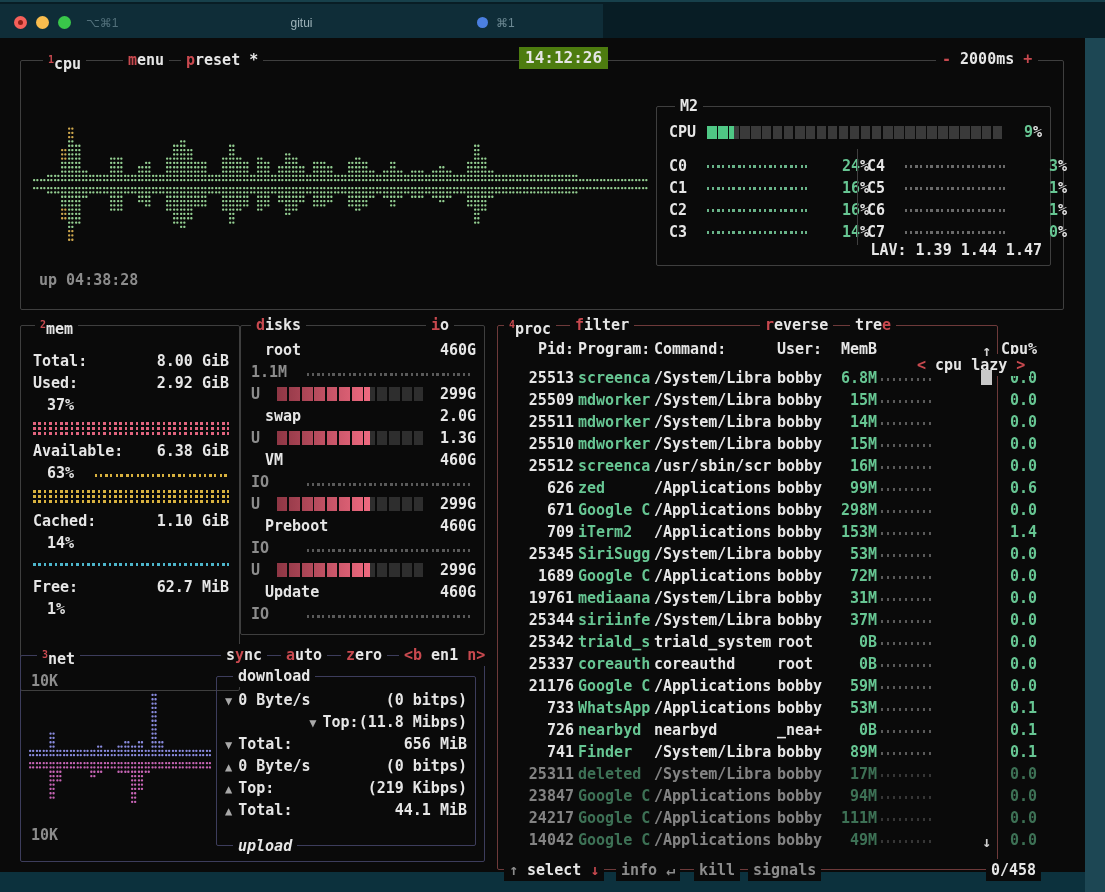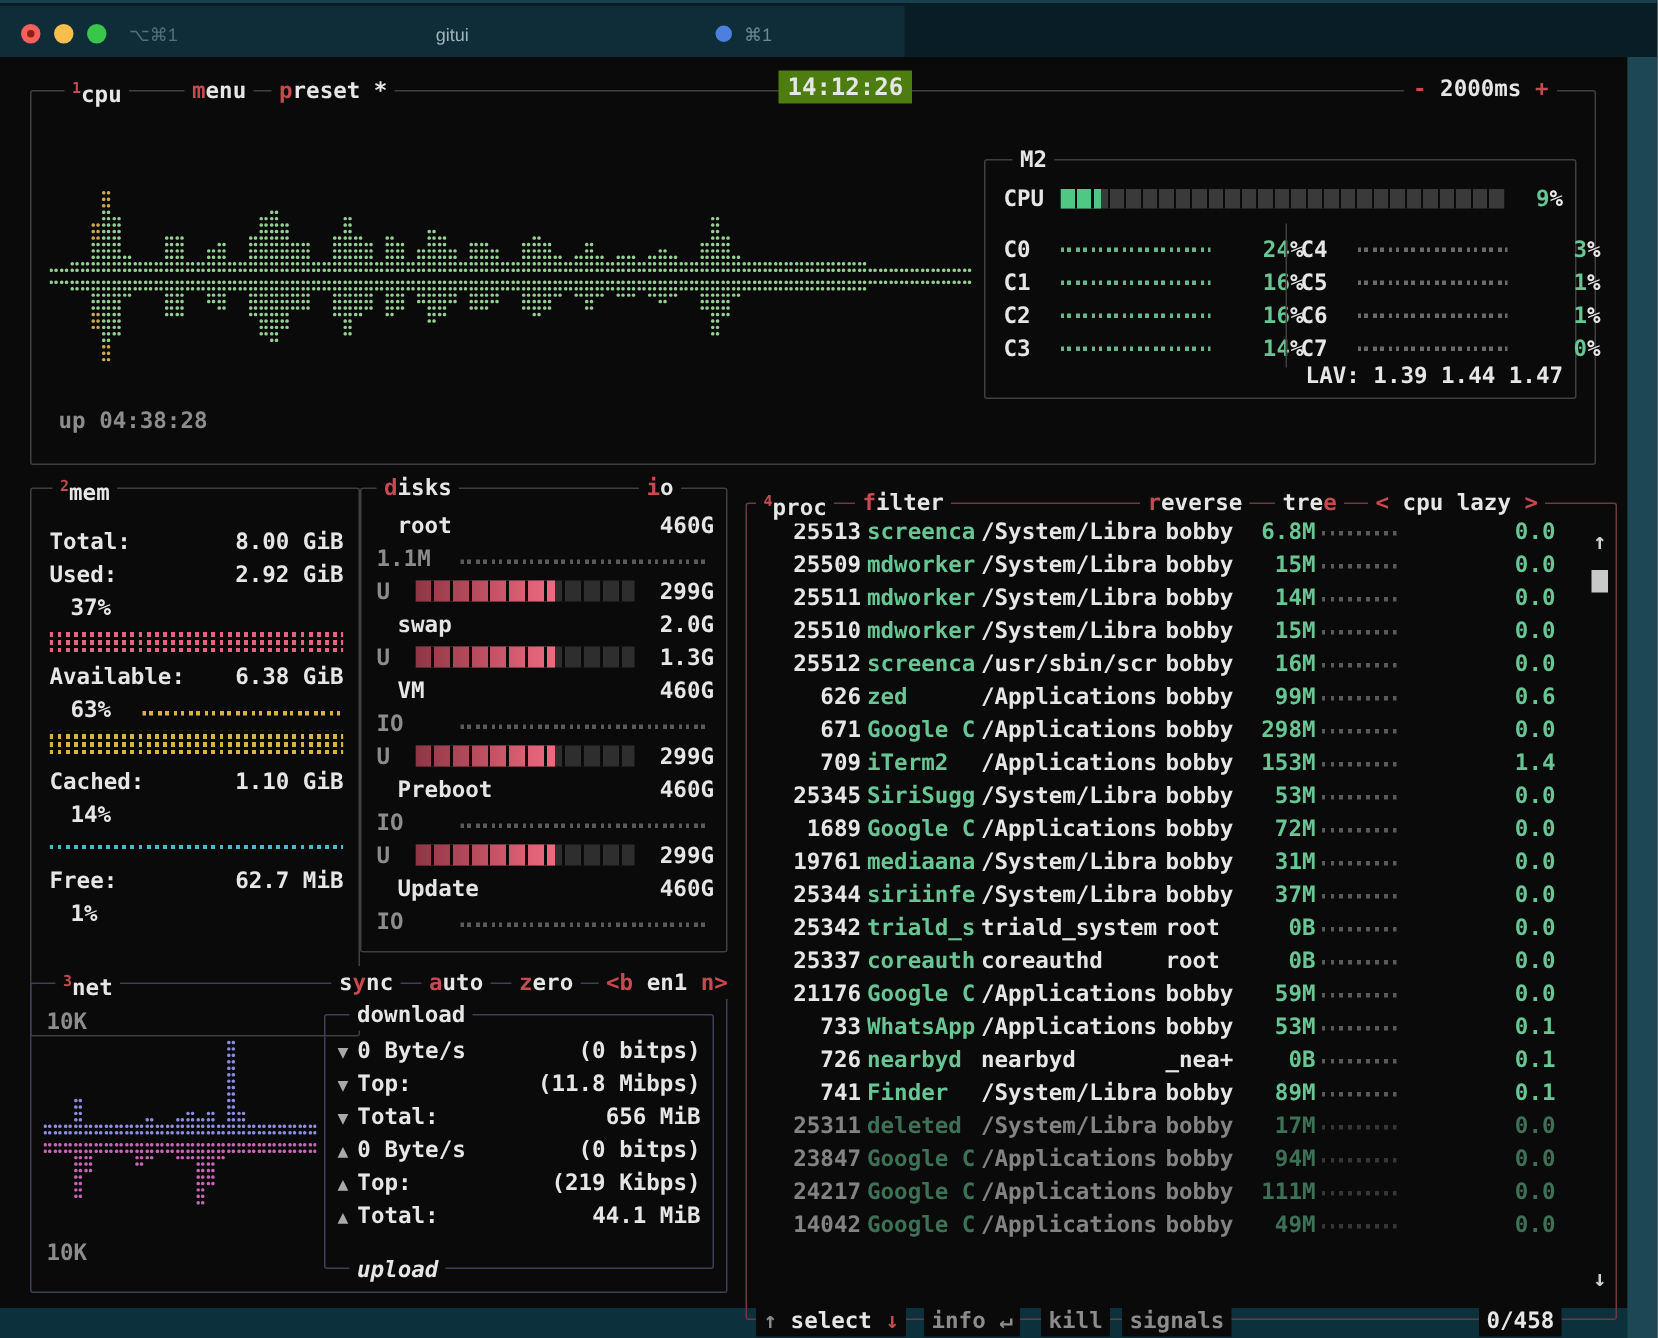--- a/index.html
+++ b/index.html
@@ -1543,27 +1543,36 @@
             <span class="nm">Update</span>
             <span class="sz">460G</span>
           </div>
           <div class="drow">
             <span class="xl">IO</span>
             <div class="dotline xd"></div>
           </div>
         </div>
     </div>
 
-    <div class="panel proc" id="proc-panel" style="left:497px;top:297px;width:581px;height:545px;">
+    <div class="panel proc" id="proc-panel" style="left:497px;top:287px;width:501px;height:545px;">
       <span class="ptitle" style="left:6px;"><sup class="k">4</sup><span>proc</span></span>
       <span class="ptitle" style="left:72px;"><span class="hot">f</span><span>ilter</span></span>
       <span class="ptitle" style="left:262px;"><span class="hot">r</span><span>everse</span></span>
       <span class="ptitle" style="left:352px;"><span>tre</span><span class="hot">e</span><span></span></span>
-      <span class="ptitle" style="left:414px;"><span class="red">&lt;</span><span class="white"> cpu lazy </span><span class="red">&gt;</span></span>
+      <span class="ptitle" style="left:414px;margin-top:40px;"><span class="red">&lt;</span><span class="white"> cpu lazy </span><span class="red">&gt;</span></span>
 
+      <div class="pgrid" style="margin-top:12px;">
+        <span class="c-r">Pid:</span>
+        <span>Program:</span>
+        <span>Command:</span>
+        <span>User:</span>
+        <span class="c-r">MemB</span>
+        <span></span>
+        <span class="c-r">Cpu%</span>
+      </div>
       <div id="proc-rows" style="margin-top:7px;">
           <div class="pgrid prow">
             <span class="c-r white">25513</span>
             <span class="green">screenca</span>
             <span class="white">/System/Libra</span>
             <span class="white">bobby</span>
             <span class="c-r green">6.8M</span>
             <div class="pdots c-dots"></div>
             <span class="c-r green">0.0</span>
           </div>
@@ -2104,21 +2113,21 @@
           <rect x="176.79999999999998" y="88" width="2.3" height="2.3" rx="1" fill="#c765b5"></rect>
           <rect x="179.79999999999998" y="88" width="2.3" height="2.3" rx="1" fill="#c765b5"></rect>
           <rect x="176.79999999999998" y="92.3" width="2.3" height="2.3" rx="1" fill="#c765b5"></rect>
           <rect x="179.79999999999998" y="92.3" width="2.3" height="2.3" rx="1" fill="#c765b5"></rect>
         </svg>
 
       <div class="statbox">
         <span class="ptitle" style="left:16px;">download</span>
         <div id="net-stats">
             <div class="srow" style="top: 12px;"><span class="arr">▼</span><span class="white">0 Byte/s</span><span class="sv white">(0 bitps)</span></div>
-            <div class="srow" style="top: 34px;"><span class="arr">▼</span><span class="white">Top:</span><span class="sv white">(11.8 Mibps)</span></div>
+            <div class="srow" style="top: 34px; text-align: right;"><span class="arr">▼</span><span class="white">Top:</span><span class="sv white">(11.8 Mibps)</span></div>
             <div class="srow" style="top: 56px;"><span class="arr">▼</span><span class="white">Total:</span><span class="sv white">656 MiB</span></div>
             <div class="srow" style="top: 78px;"><span class="arr">▲</span><span class="white">0 Byte/s</span><span class="sv white">(0 bitps)</span></div>
             <div class="srow" style="top: 100px;"><span class="arr">▲</span><span class="white">Top:</span><span class="sv white">(219 Kibps)</span></div>
             <div class="srow" style="top: 122px;"><span class="arr">▲</span><span class="white">Total:</span><span class="sv white">44.1 MiB</span></div>
           </div>
         <span class="pb" style="left:16px;font-style:italic;">upload</span>
       </div>
     </div>
 
   </div>

